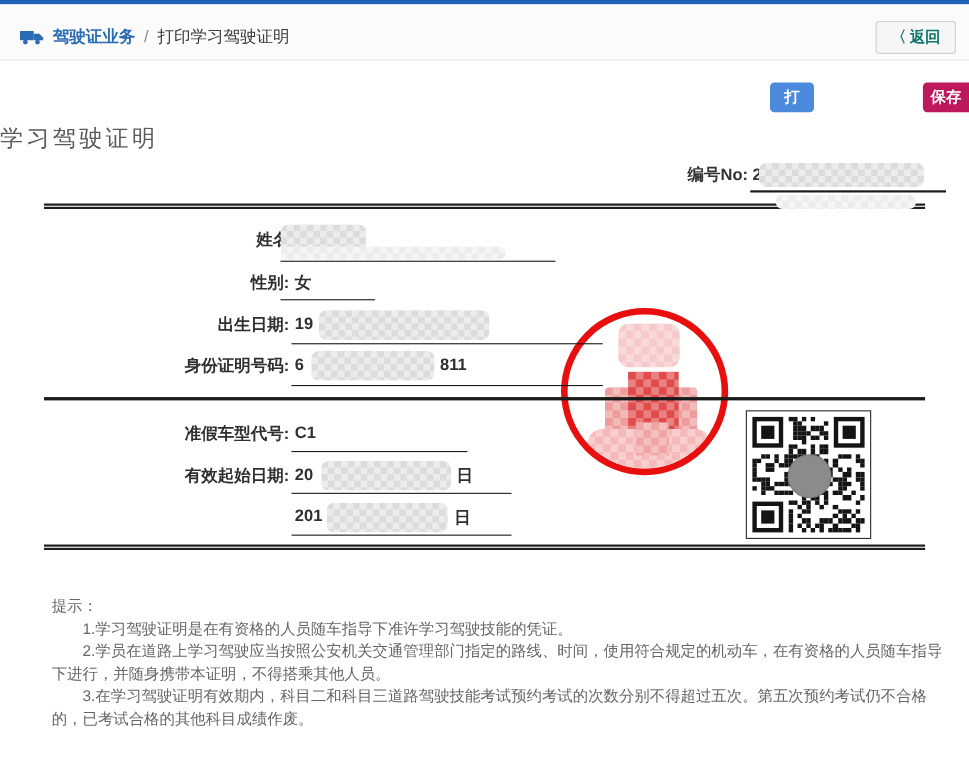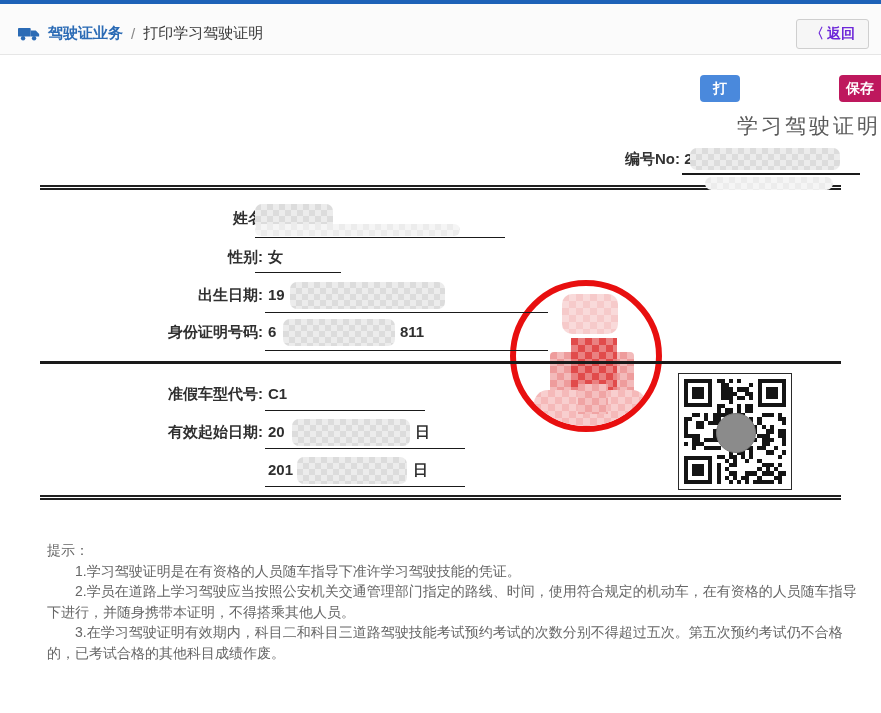--- a/index.html
+++ b/index.html
@@ -10,32 +10,32 @@
   
   .topbar { position:absolute; left:0; top:0; width:881px; height:4px; background:#1e62b8; }
   .header { position:absolute; left:0; top:4px; width:881px; height:51px; background:#fbfbfb;
     border-bottom:1px solid #e6e6e6; }
   .crumb { position:absolute; left:18px; top:20px; display:flex; align-items:center; font-size:15px; }
   .crumb .icon { width:22px; height:16px; margin-right:8px; }
   .crumb .sec { color:#2b6bb5; font-weight:bold; }
   .crumb .sep { color:#888; margin:0 8px; }
   .crumb .page { color:#3a3a3a; }
   .back-btn { position:absolute; right:12px; top:15px; padding:5px 13px; background:#f6f6f6;
-    border:1px solid #cfcfcf; border-radius:3px; font-size:14px; font-weight:bold; color:#6d28d9;
+    border:1px solid #cfcfcf; border-radius:3px; font-size:14px; font-weight:bold; color:#0f766e;
     cursor:pointer; }
   .back-btn .chev { margin-right:3px; font-weight:bold; }
 
   
   .btn { position:absolute; top:75px; height:27px; line-height:27px; border:none; border-radius:4px;
     color:#fff; font-size:14px; font-weight:bold; cursor:pointer; padding:0 13px; }
   .btn-print { left:700px; background:#4a89dc; }
   .btn-save { left:839px; width:42px; padding:0; background:#be185d; border-radius:4px 0 0 4px; }
 
   
-  .title { position:absolute; left:0; top:112px; width:881px; text-align:right;
+  .title { position:absolute; left:0; top:112px; width:881px; text-align:left;
     font-size:21px; color:#5a5a5a; letter-spacing:3px; }
   .serial { position:absolute; left:625px; top:150px; font-size:15px; font-weight:bold; color:#333;
     white-space:nowrap; }
   .serial-line { position:absolute; left:682px; top:173px; width:178px; border-top:2px solid #1a1a1a; }
 
   .dline { position:absolute; height:5px; border-top:2px solid #1f1f1f; border-bottom:2px solid #1f1f1f; }
   .dline-top { left:40px; top:185px; width:801px; }
   .dline-bottom { left:40px; top:495px; width:801px; }
   .sline-mid { position:absolute; left:40px; top:361px; width:801px; border-top:3px solid #1a1a1a; z-index:5; }
 

